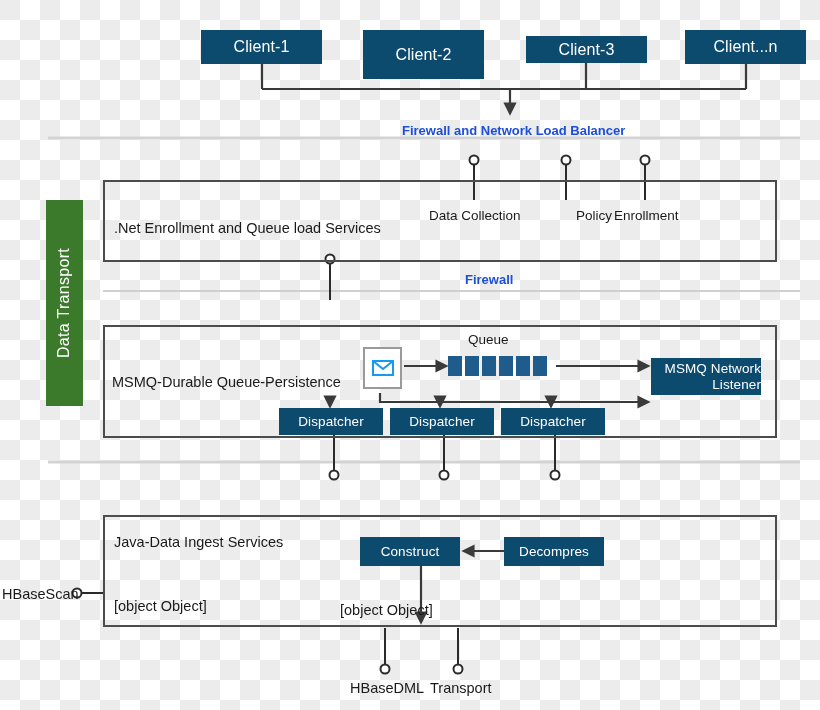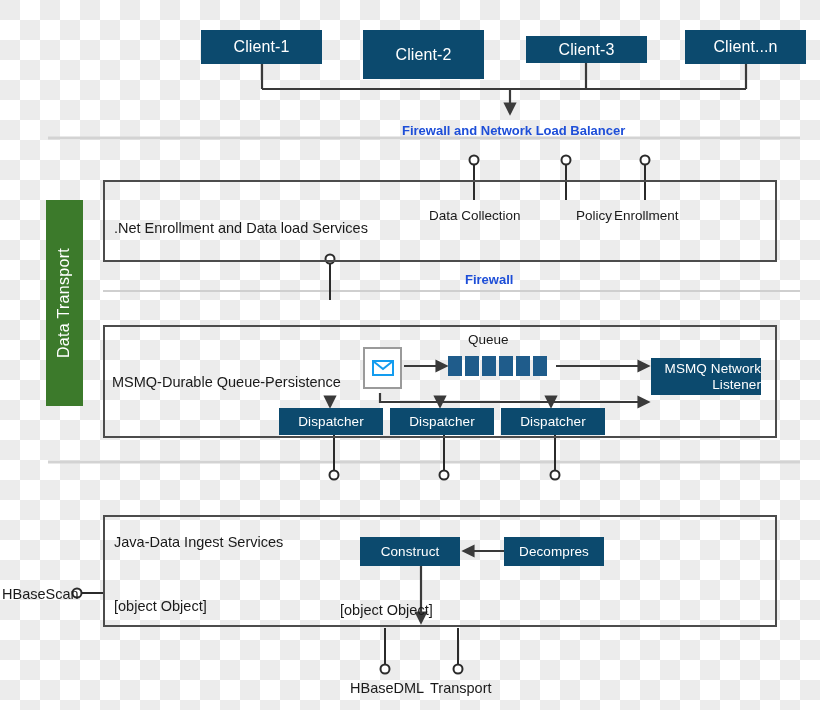--- a/index.html
+++ b/index.html
@@ -191,21 +191,21 @@
     <span>Client...n</span>
   </div>
 
   <div class="bluelbl" style="left:402px;top:123px;">Firewall and Network Load Balancer</div>
 
   <div class="abs greenband" style="left:46px;top:200px;width:37px;height:206px;">
     <span>Data Transport</span>
   </div>
 
   <div class="abs panel" style="left:103px;top:180px;width:674px;height:82px;"></div>
-  <div class="lbl big" style="left:114px;top:220px;">.Net Enrollment and Data load Services</div>
+  <div class="lbl big" style="left:114px;top:220px;">.Net Enrollment and Queue load Services</div>
   <div class="lbl" style="left:429px;top:208px;">Data Collection</div>
   <div class="lbl" style="left:576px;top:208px;">Policy</div>
   <div class="lbl" style="left:614px;top:208px;">Enrollment</div>
 
   <div class="bluelbl" style="left:465px;top:272px;">Firewall</div>
 
   <div class="abs panel" style="left:103px;top:325px;width:674px;height:113px;"></div>
   <div class="lbl big" style="left:112px;top:374px;">MSMQ-Durable Queue-Persistence</div>
   <div class="lbl" style="left:468px;top:332px;">Queue</div>
 

